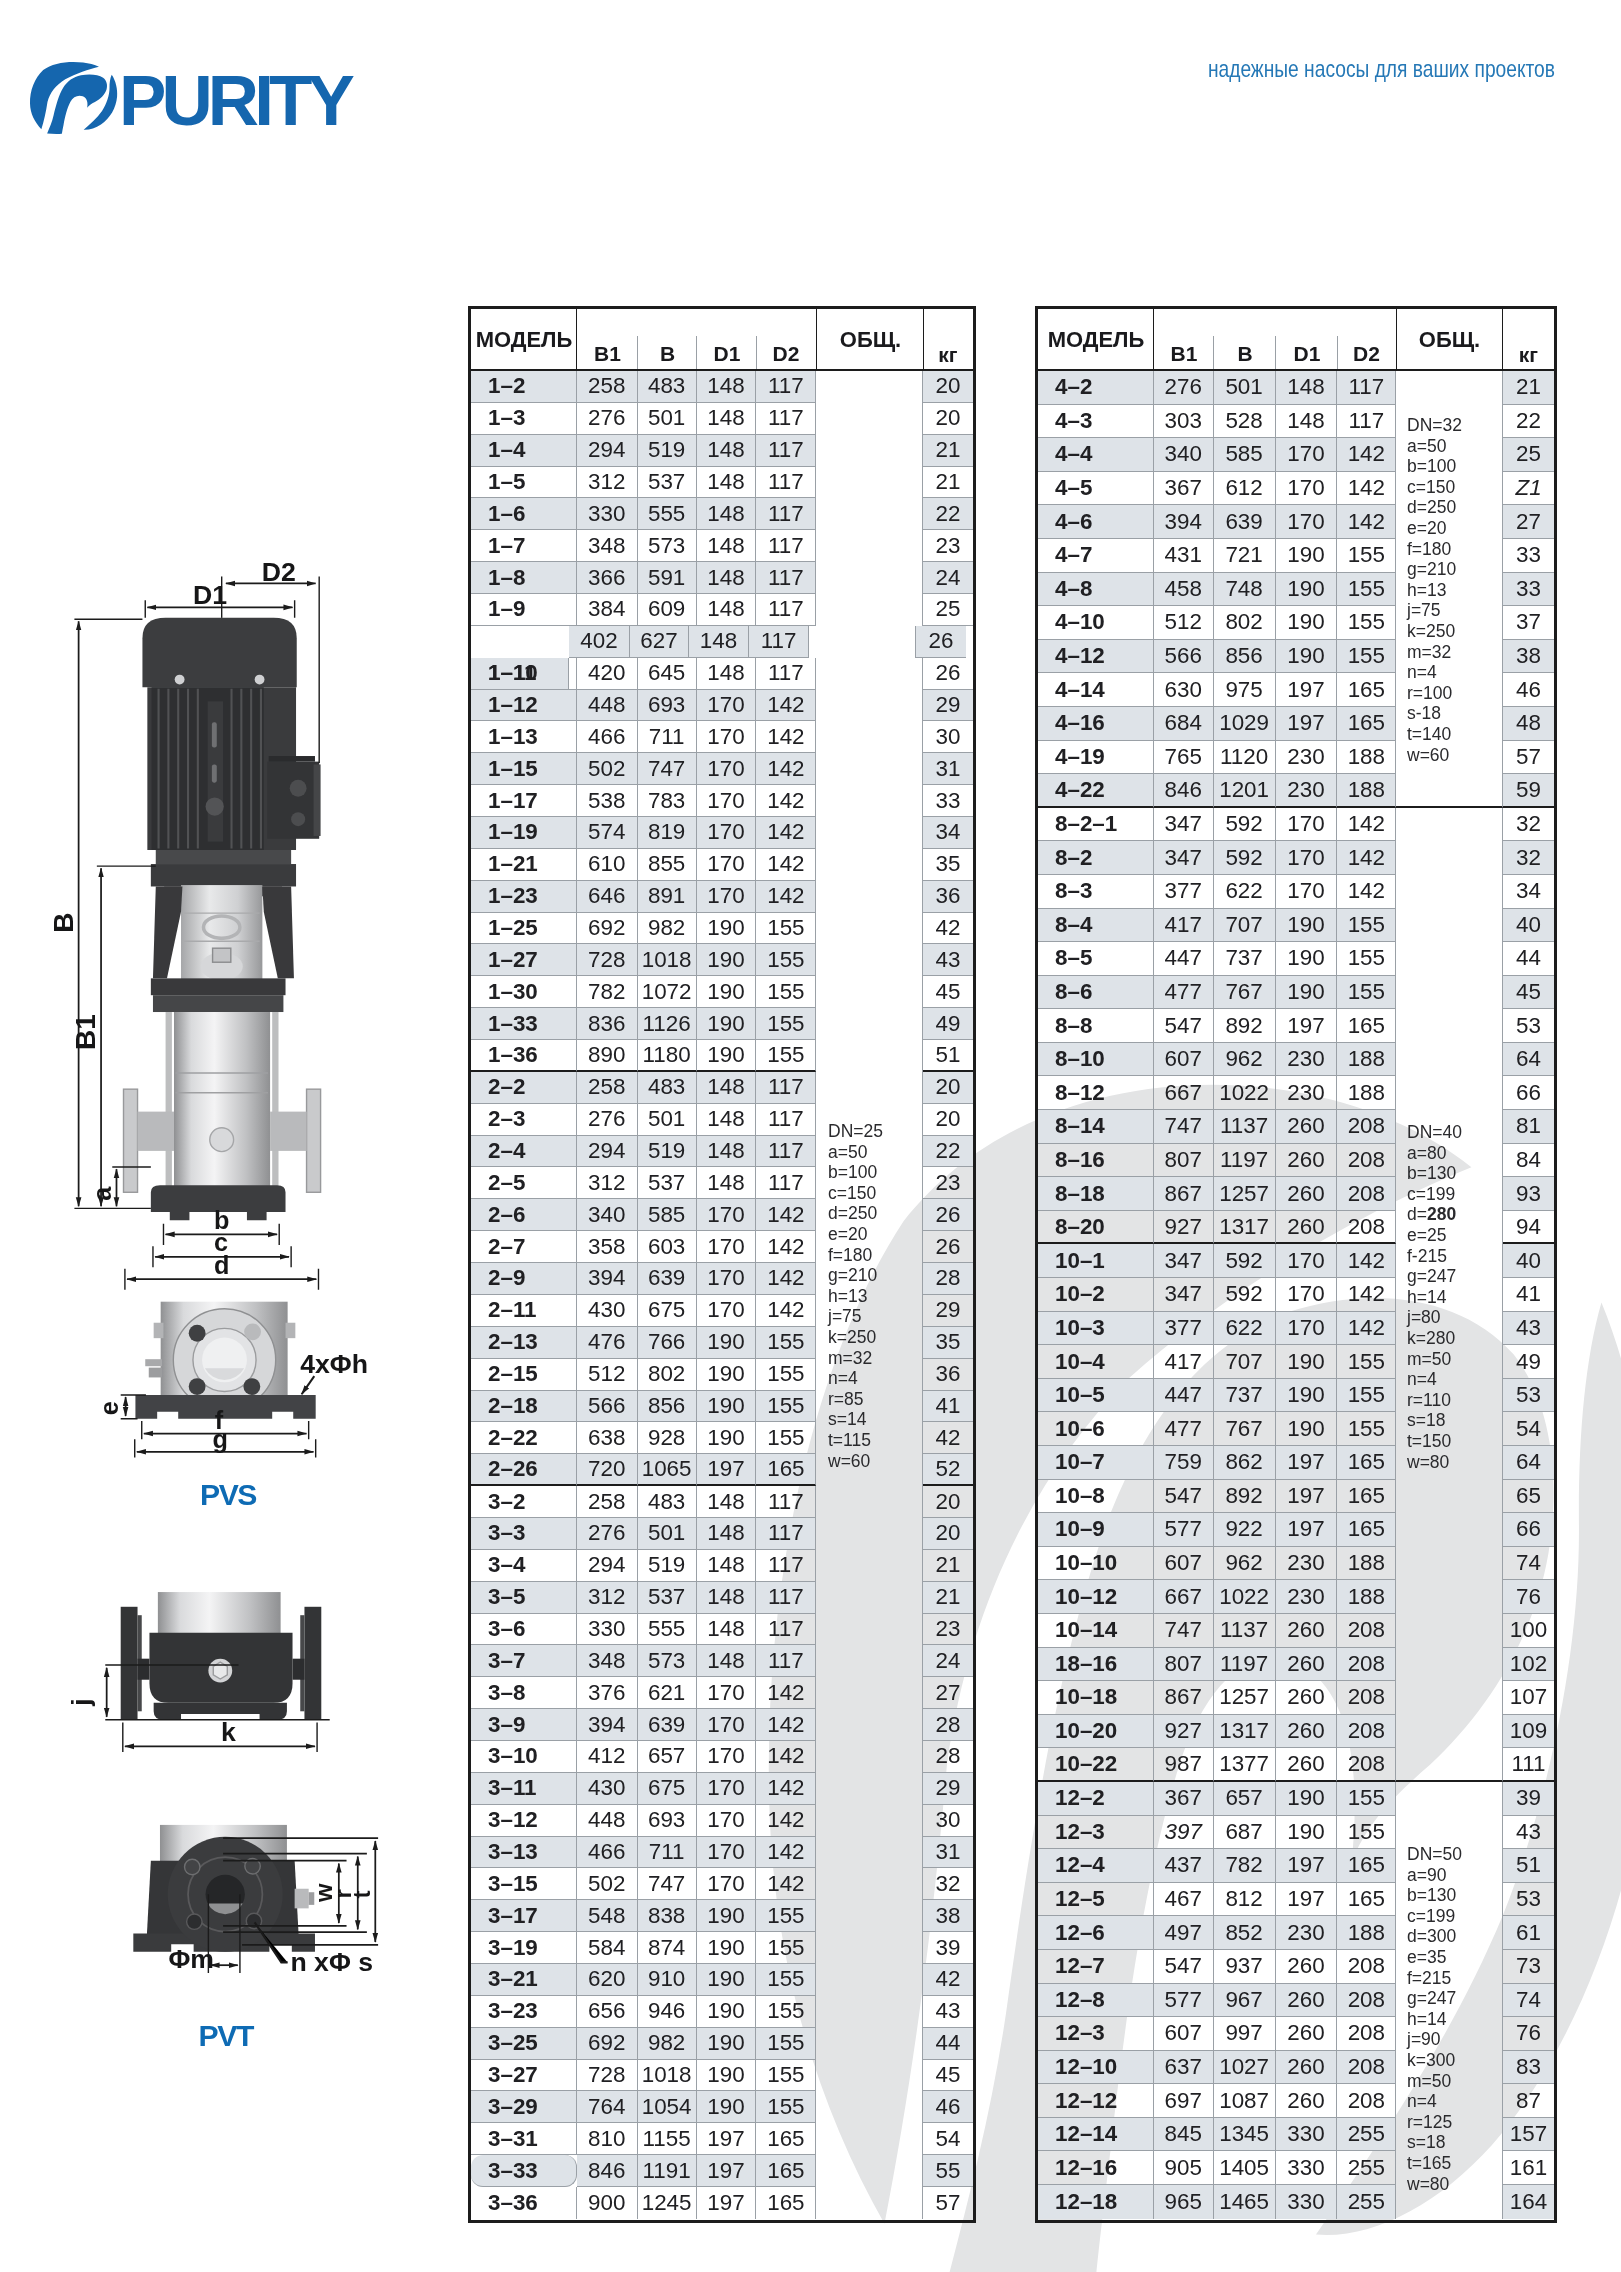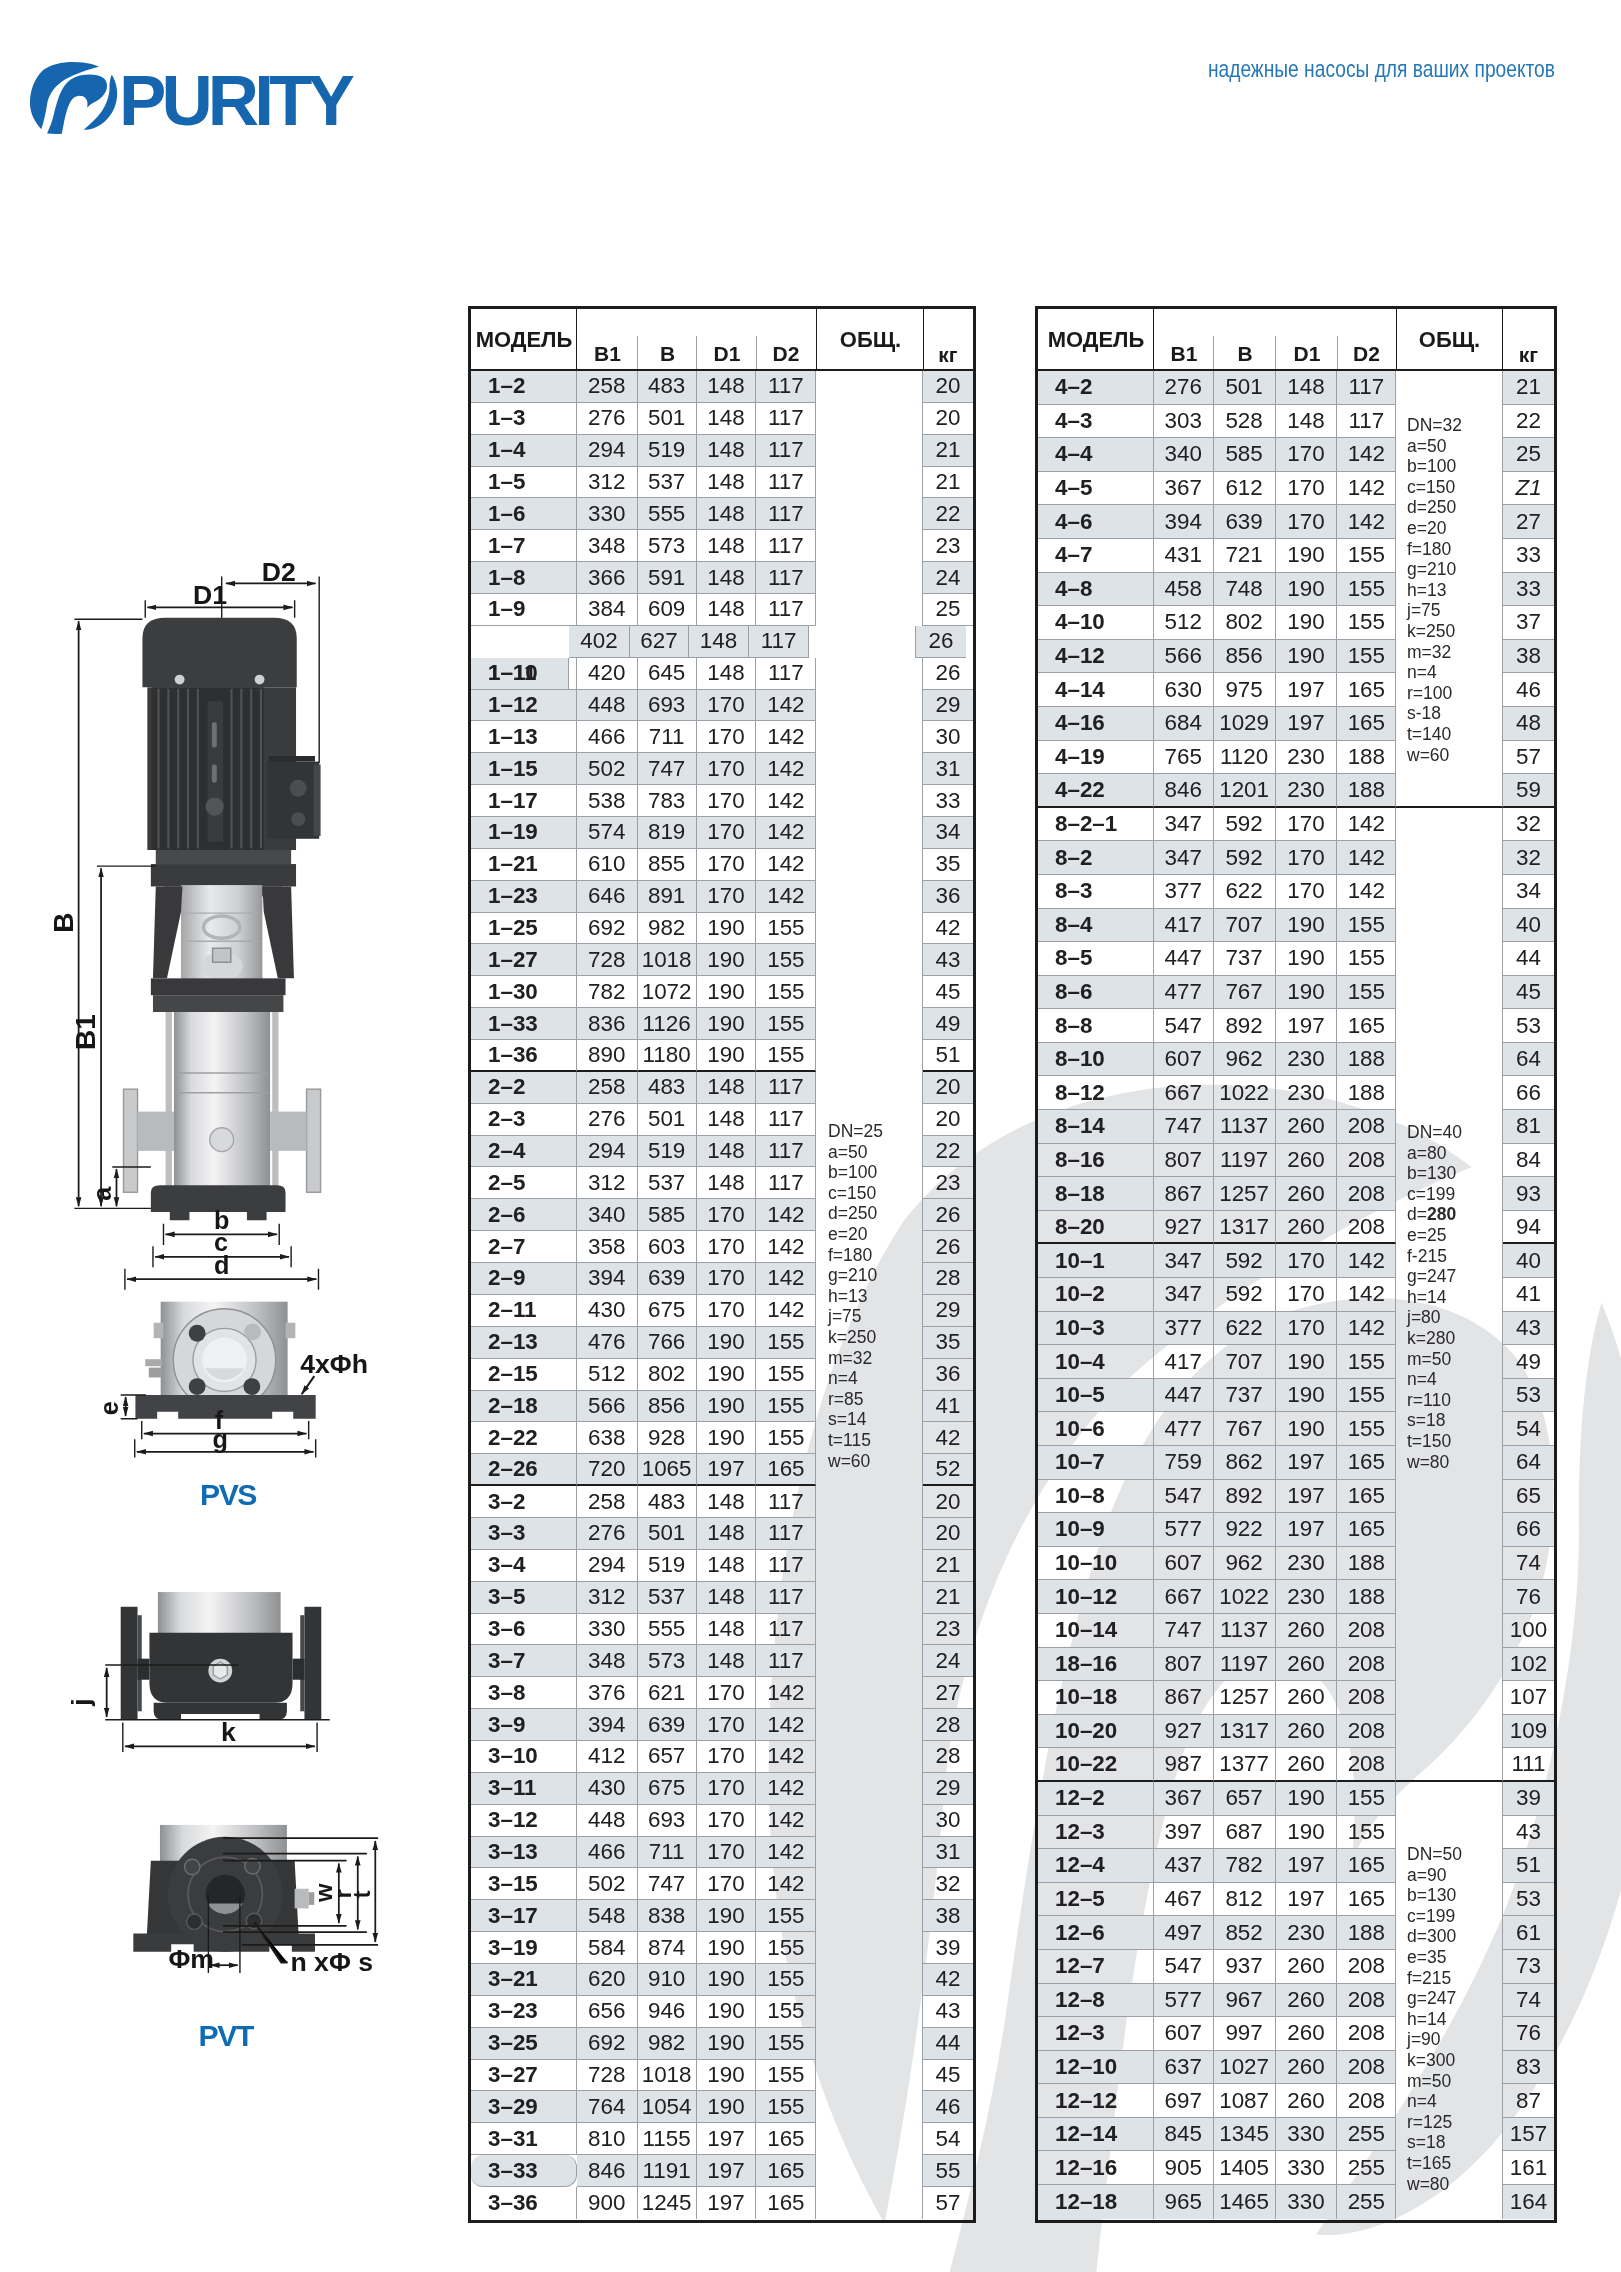--- a/index.html
+++ b/index.html
@@ -1094,21 +1094,21 @@
         <div style="width:60px;">367</div>
         <div style="width:62px;">657</div>
         <div style="width:62px;">190</div>
         <div style="width:59px;">155</div>
         <div class="obs" style="width:107px;"></div>
         <div class="kg" style="width:51px;">39</div>
       </div>
 
 <div class="row">
         <div class="mod" style="width:116px;">12–3</div>
-        <div style="width:60px;">397</div>
+        <div style="width:60px;font-style:italic;">397</div>
         <div style="width:62px;">687</div>
         <div style="width:62px;">190</div>
         <div style="width:59px;">155</div>
         <div class="obs" style="width:107px;"></div>
         <div class="kg" style="width:51px;">43</div>
       </div>
 
 <div class="row shade">
         <div class="mod" style="width:116px;">12–4</div>
         <div style="width:60px;">437</div>

